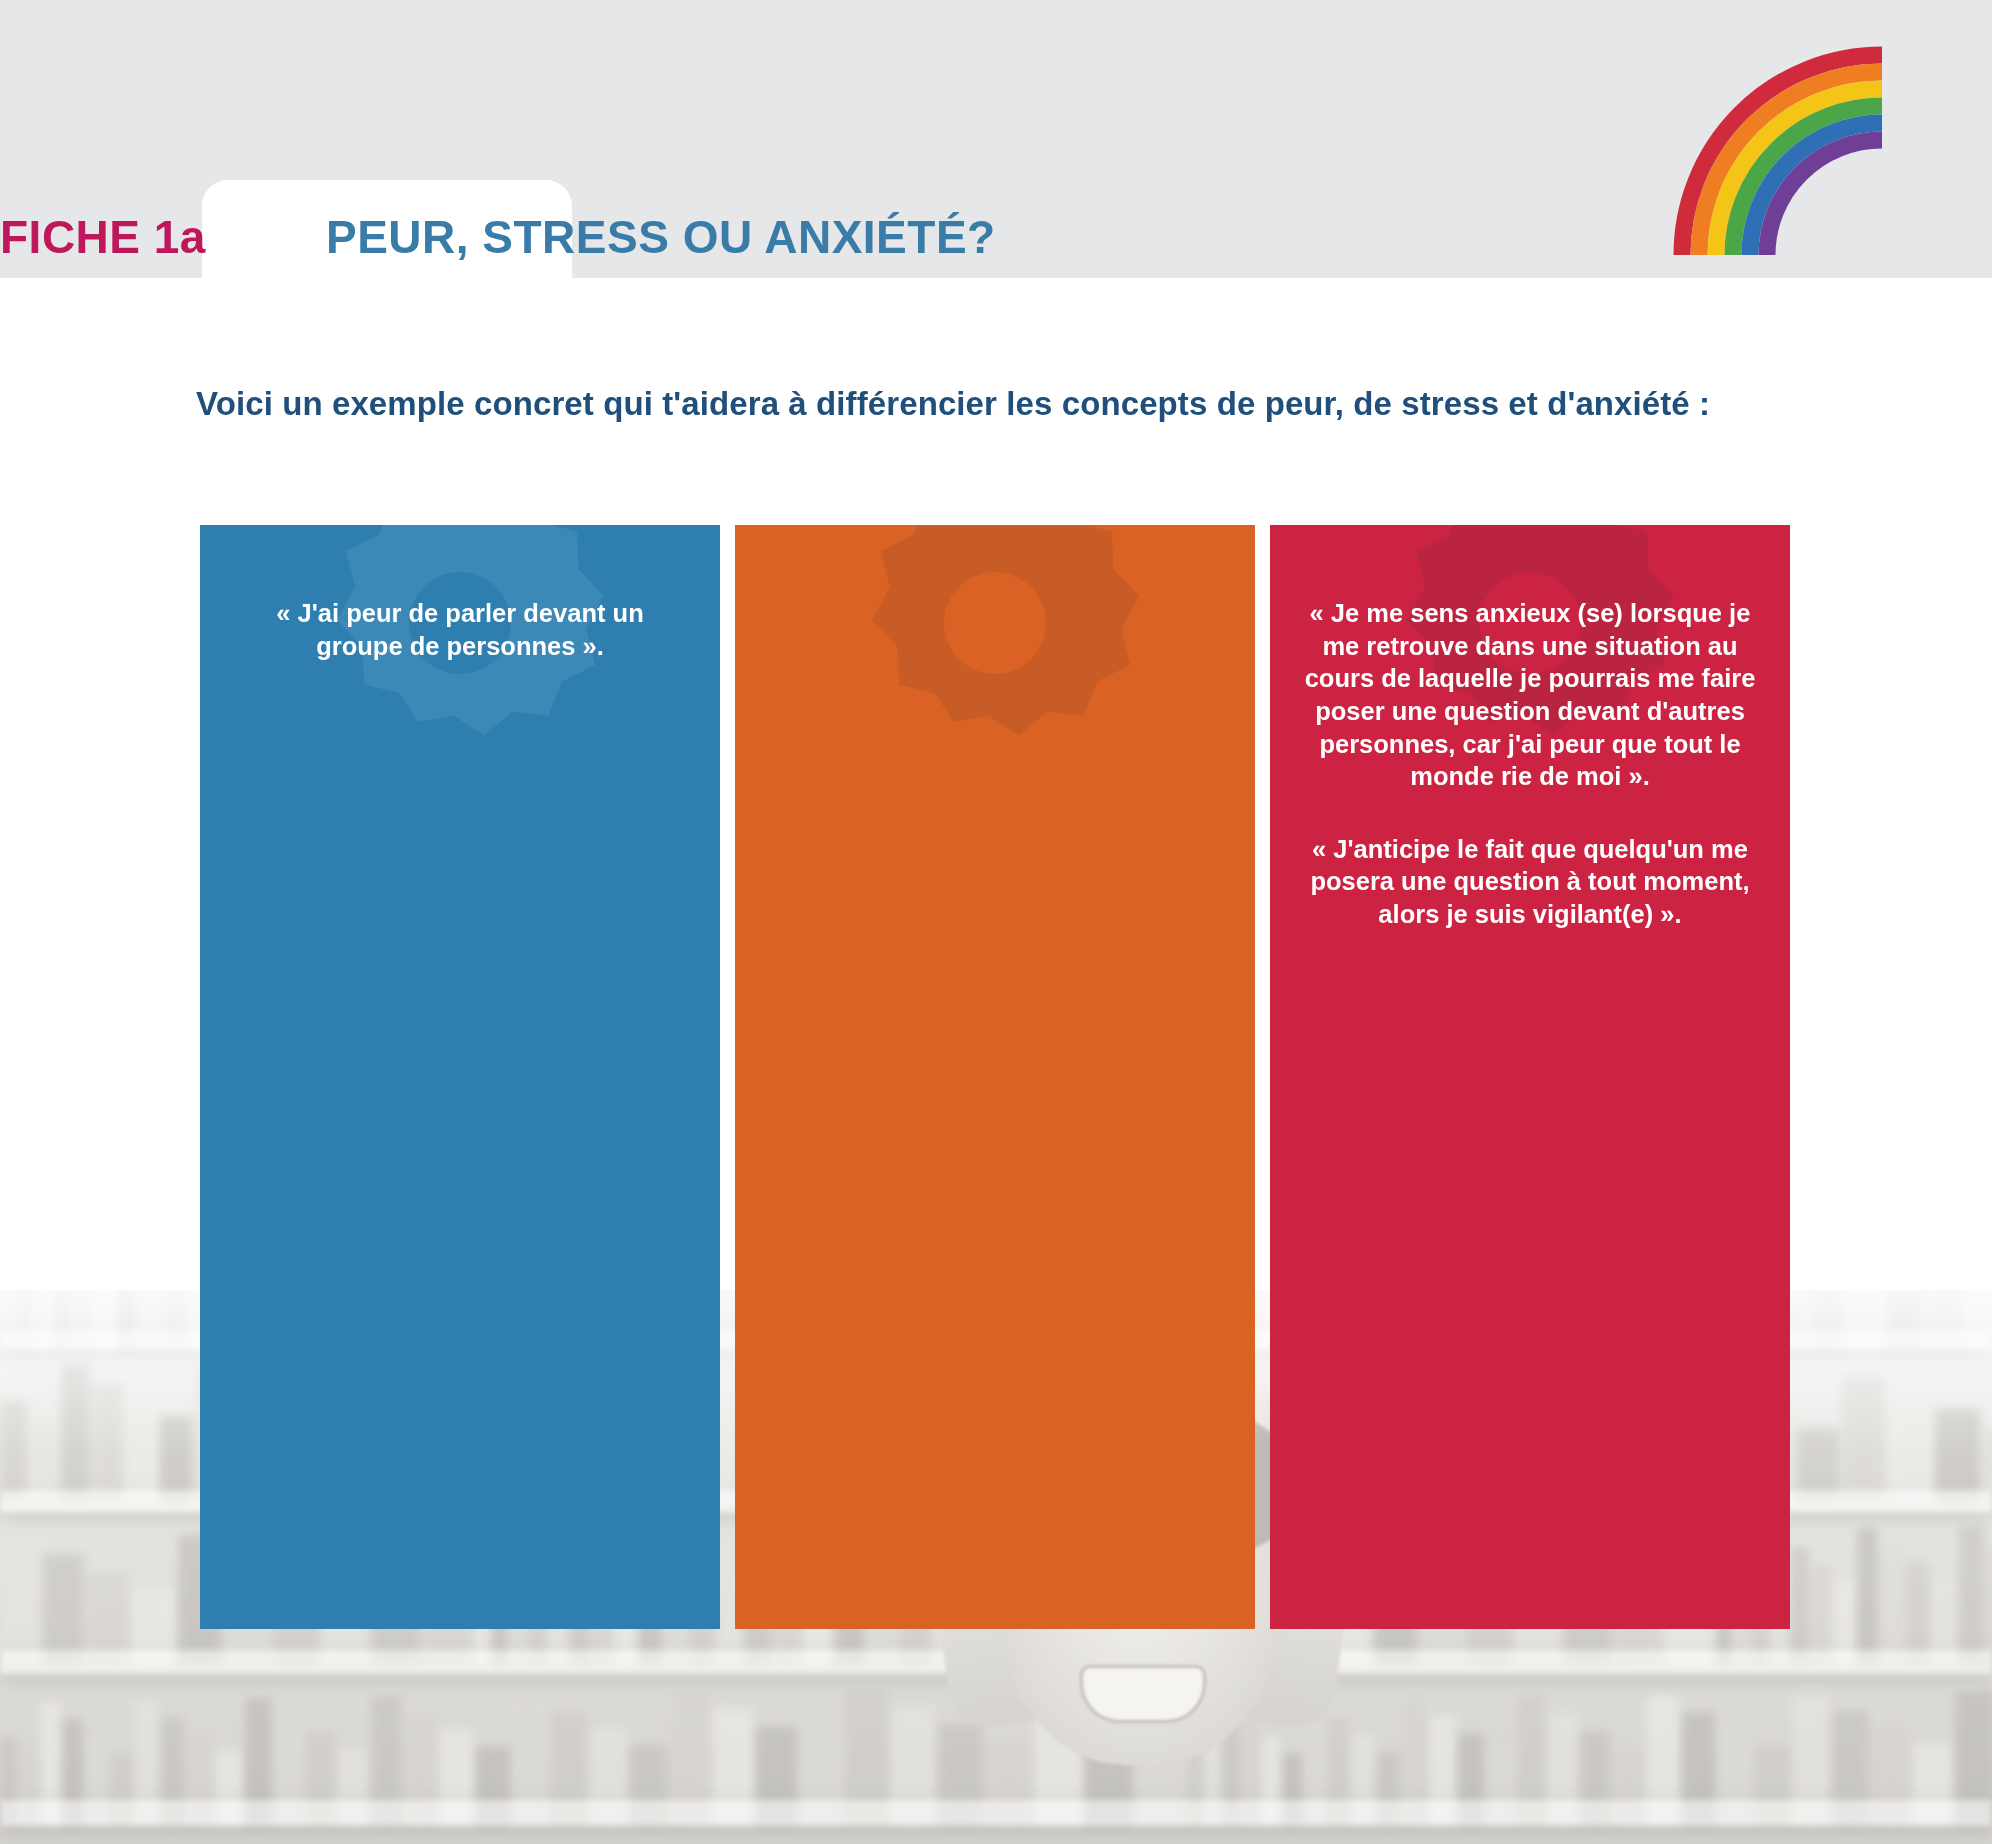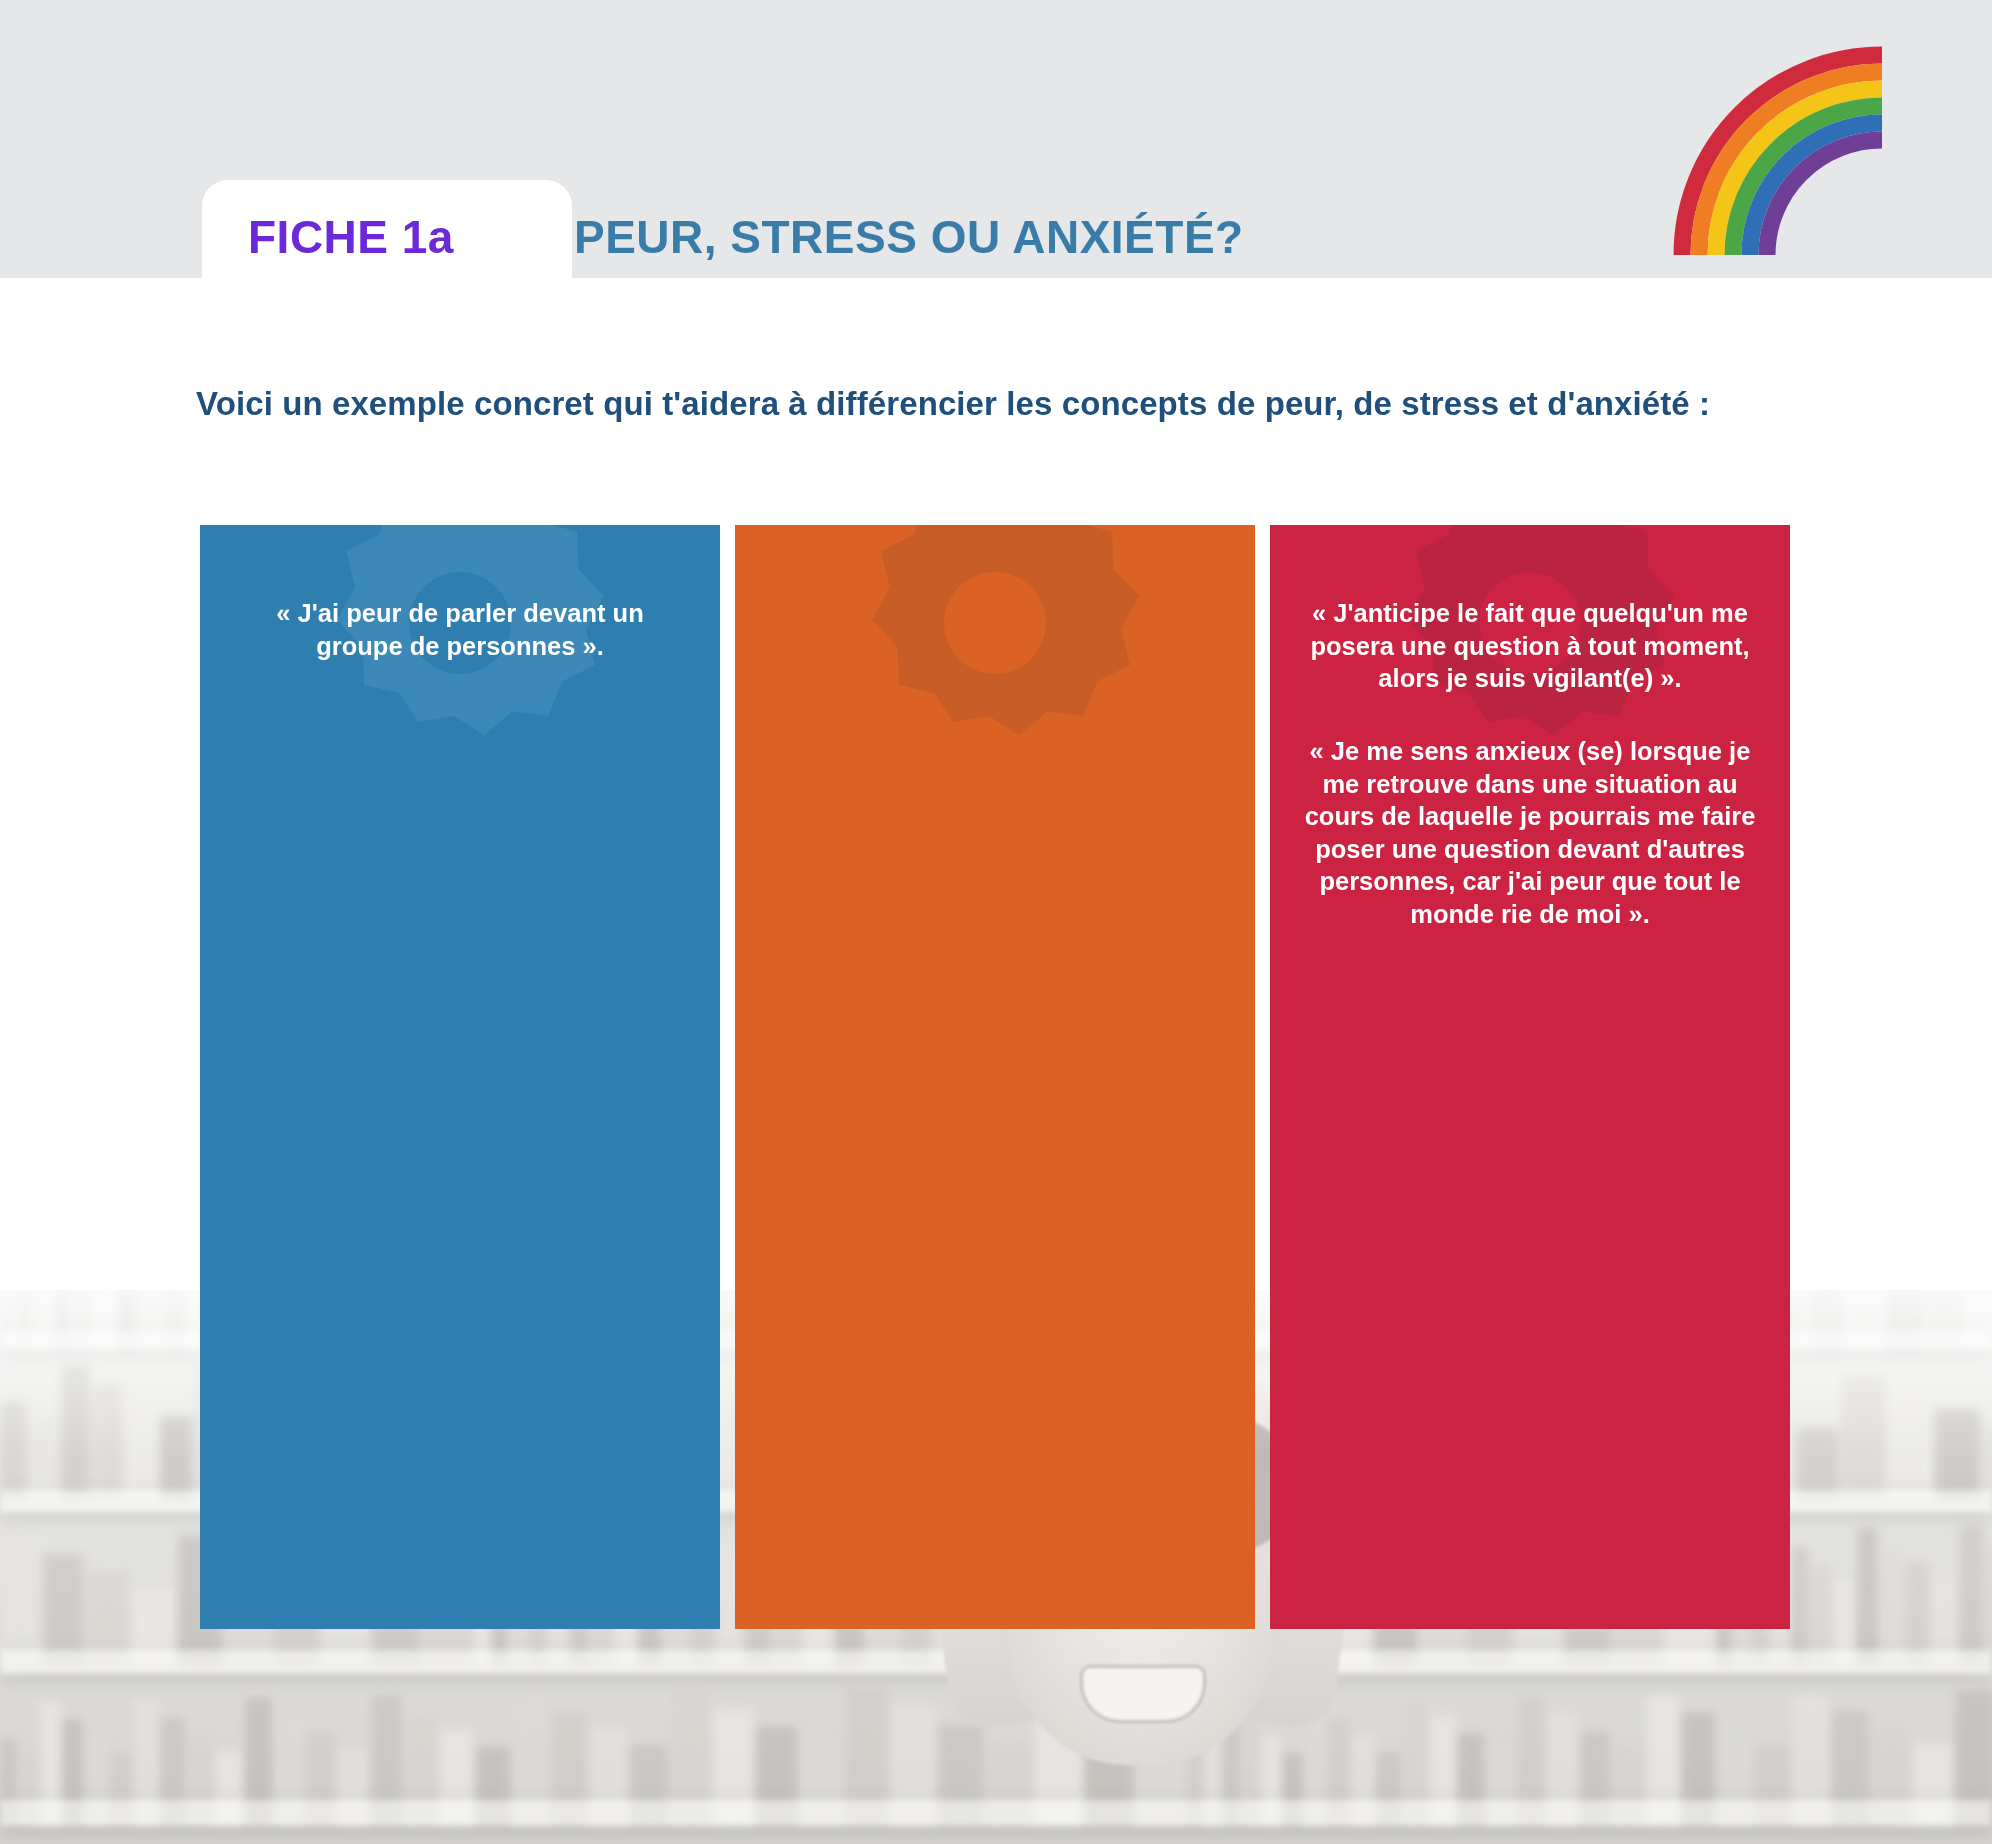--- a/index.html
+++ b/index.html
@@ -141,24 +141,23 @@
   .header-text-row {
     position: absolute;
     left: 0;
     top: 196px;
     width: 1992px;
     height: 82px;
     display: flex;
     align-items: center;
   }
   .fiche-label {
-    margin-left: 248px;
     font-size: 46px;
     font-weight: bold;
-    color: #6d28d9;
+    color: #be185d;
     letter-spacing: 0.5px;
   }
   .header-title {
     margin-left: 120px;
     font-size: 46px;
     font-weight: bold;
     color: #3a7ca8;
     letter-spacing: 0.5px;
   }
 
@@ -539,18 +538,18 @@
       <circle cx="100" cy="100" r="34" fill="#da6224"></circle>
     </svg>
   </div>
 
   <div class="col col-anx">
     <svg class="gear" viewBox="0 0 200 200">
       <path fill="#bb2440" d="M100 8 l20 10 22-4 12 19 24 6 1 25 17 18-12 22 6 24-22 11-9 23-24-3-19 16-20-13-24 4-12-19-24-6-1-25-17-18 12-22-6-24 22-11 9-23 24 3z"></path>
       <circle cx="100" cy="100" r="34" fill="#cc2343"></circle>
     </svg>
     <div class="quotes">
+      <div class="quote">« Je me sens anxieux (se) lorsque je me retrouve dans une situation au cours de laquelle je pourrais me faire poser une question devant d'autres personnes, car j'ai peur que tout le monde rie de moi ».</div>
       <div class="quote">« J'anticipe le fait que quelqu'un me posera une question à tout moment, alors je suis vigilant(e) ».</div>
-      <div class="quote">« Je me sens anxieux (se) lorsque je me retrouve dans une situation au cours de laquelle je pourrais me faire poser une question devant d'autres personnes, car j'ai peur que tout le monde rie de moi ».</div>
     </div>
   </div>
 
 </div>
 
 </body></html>

